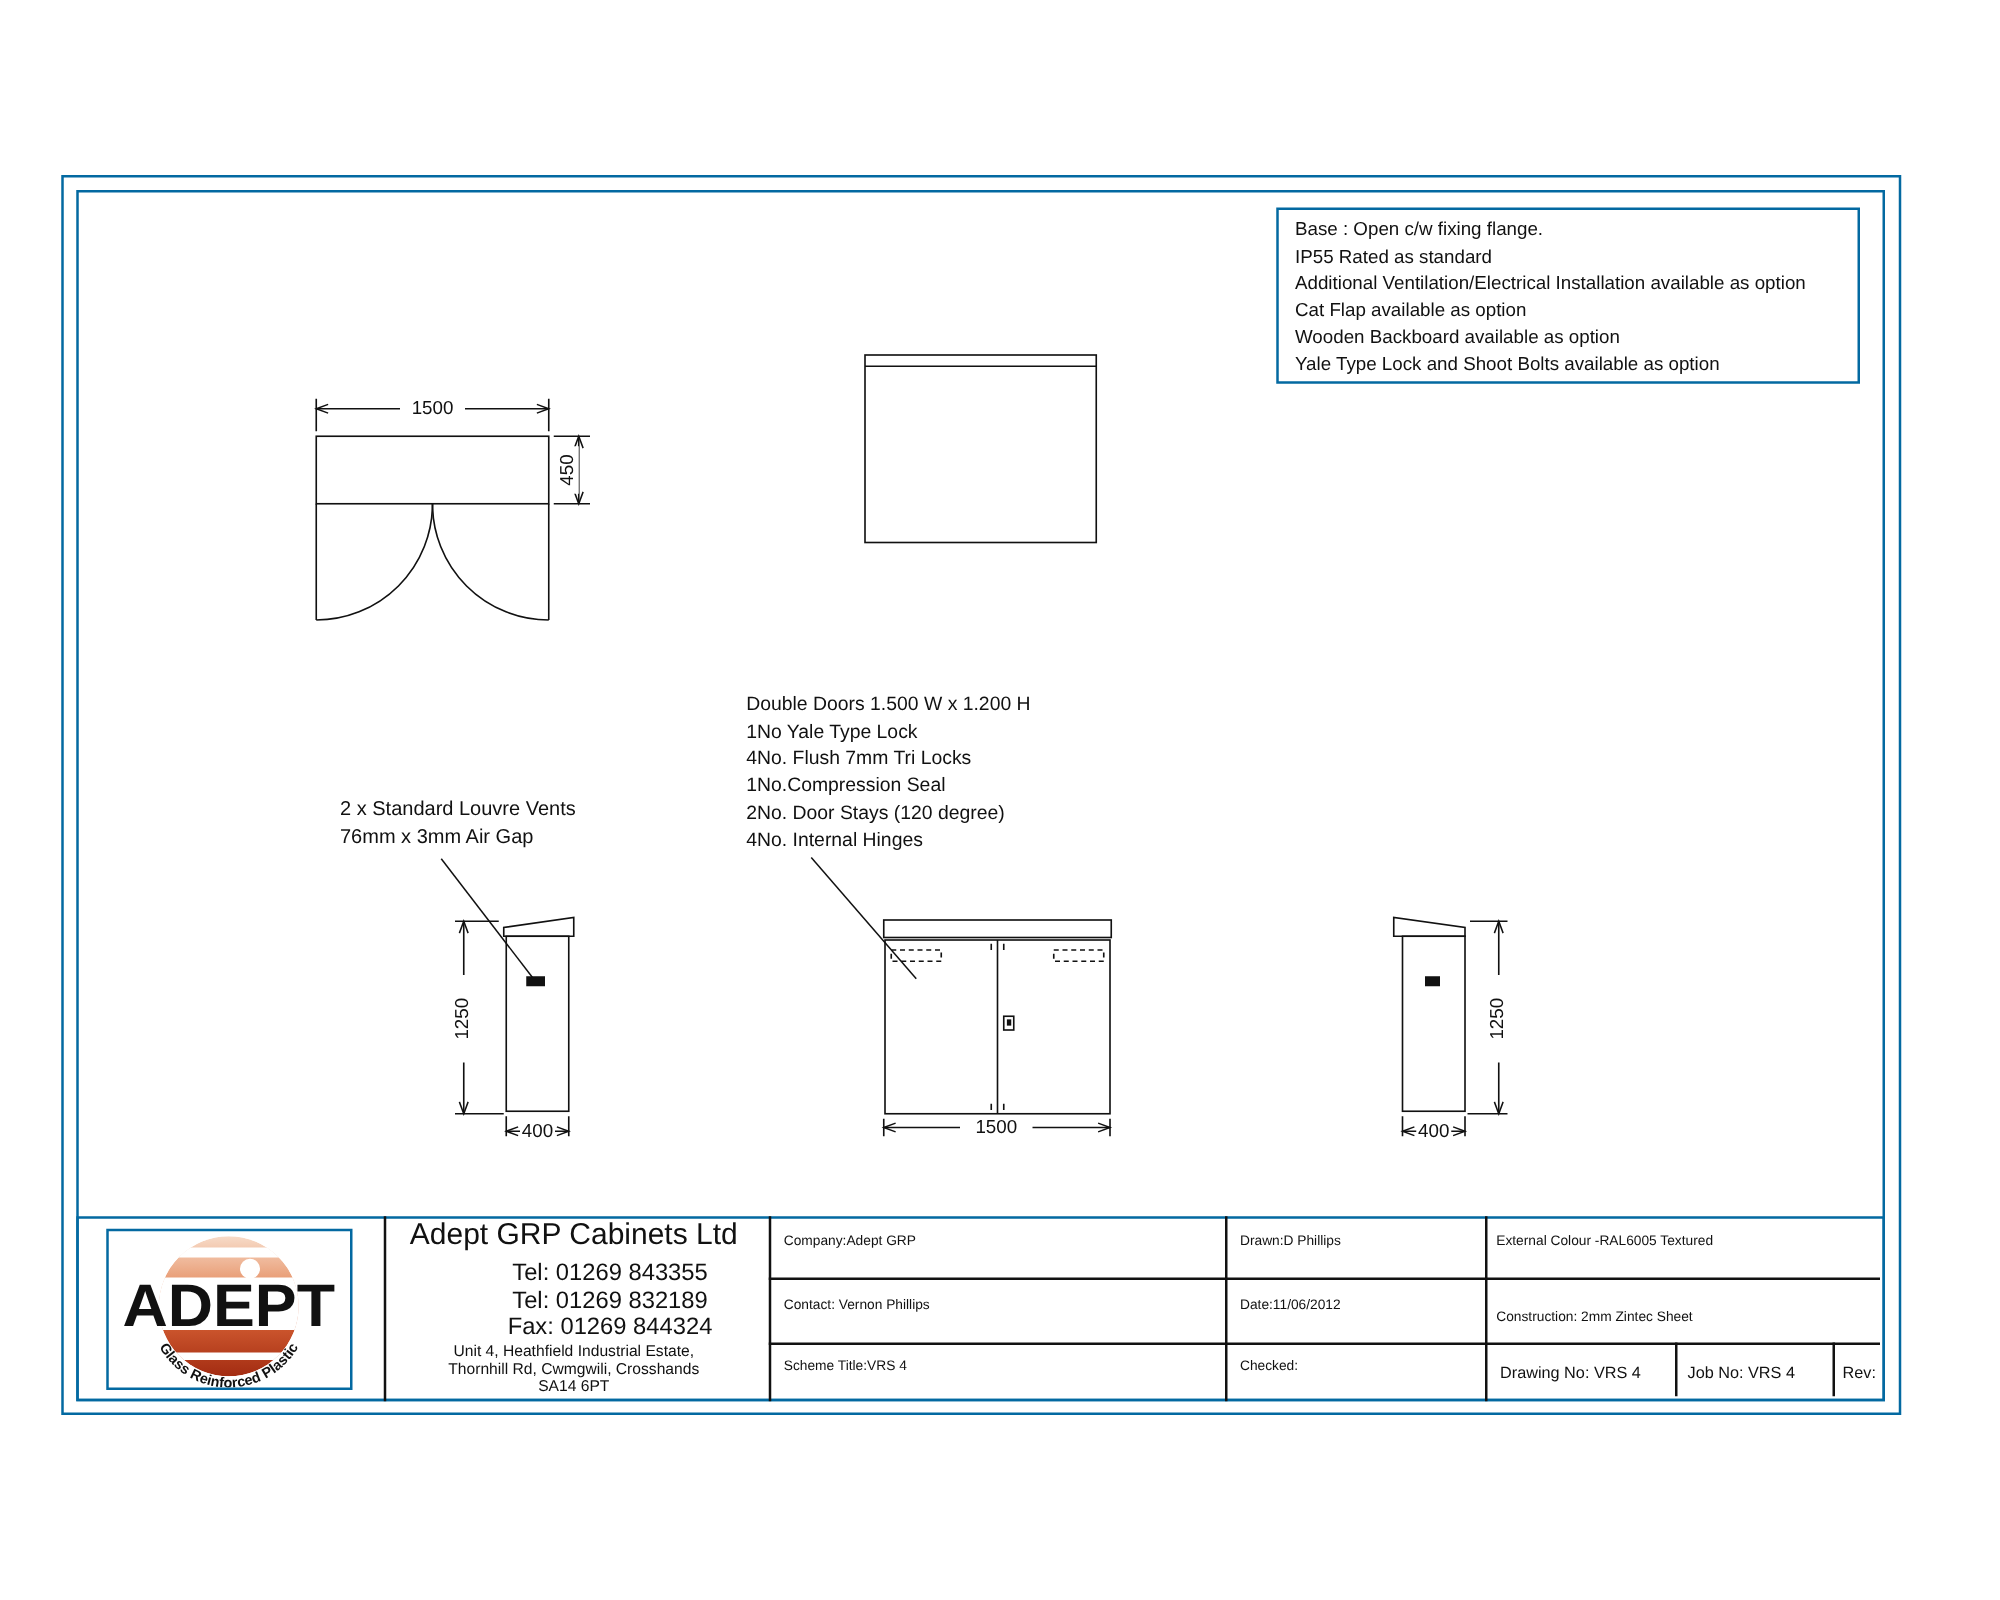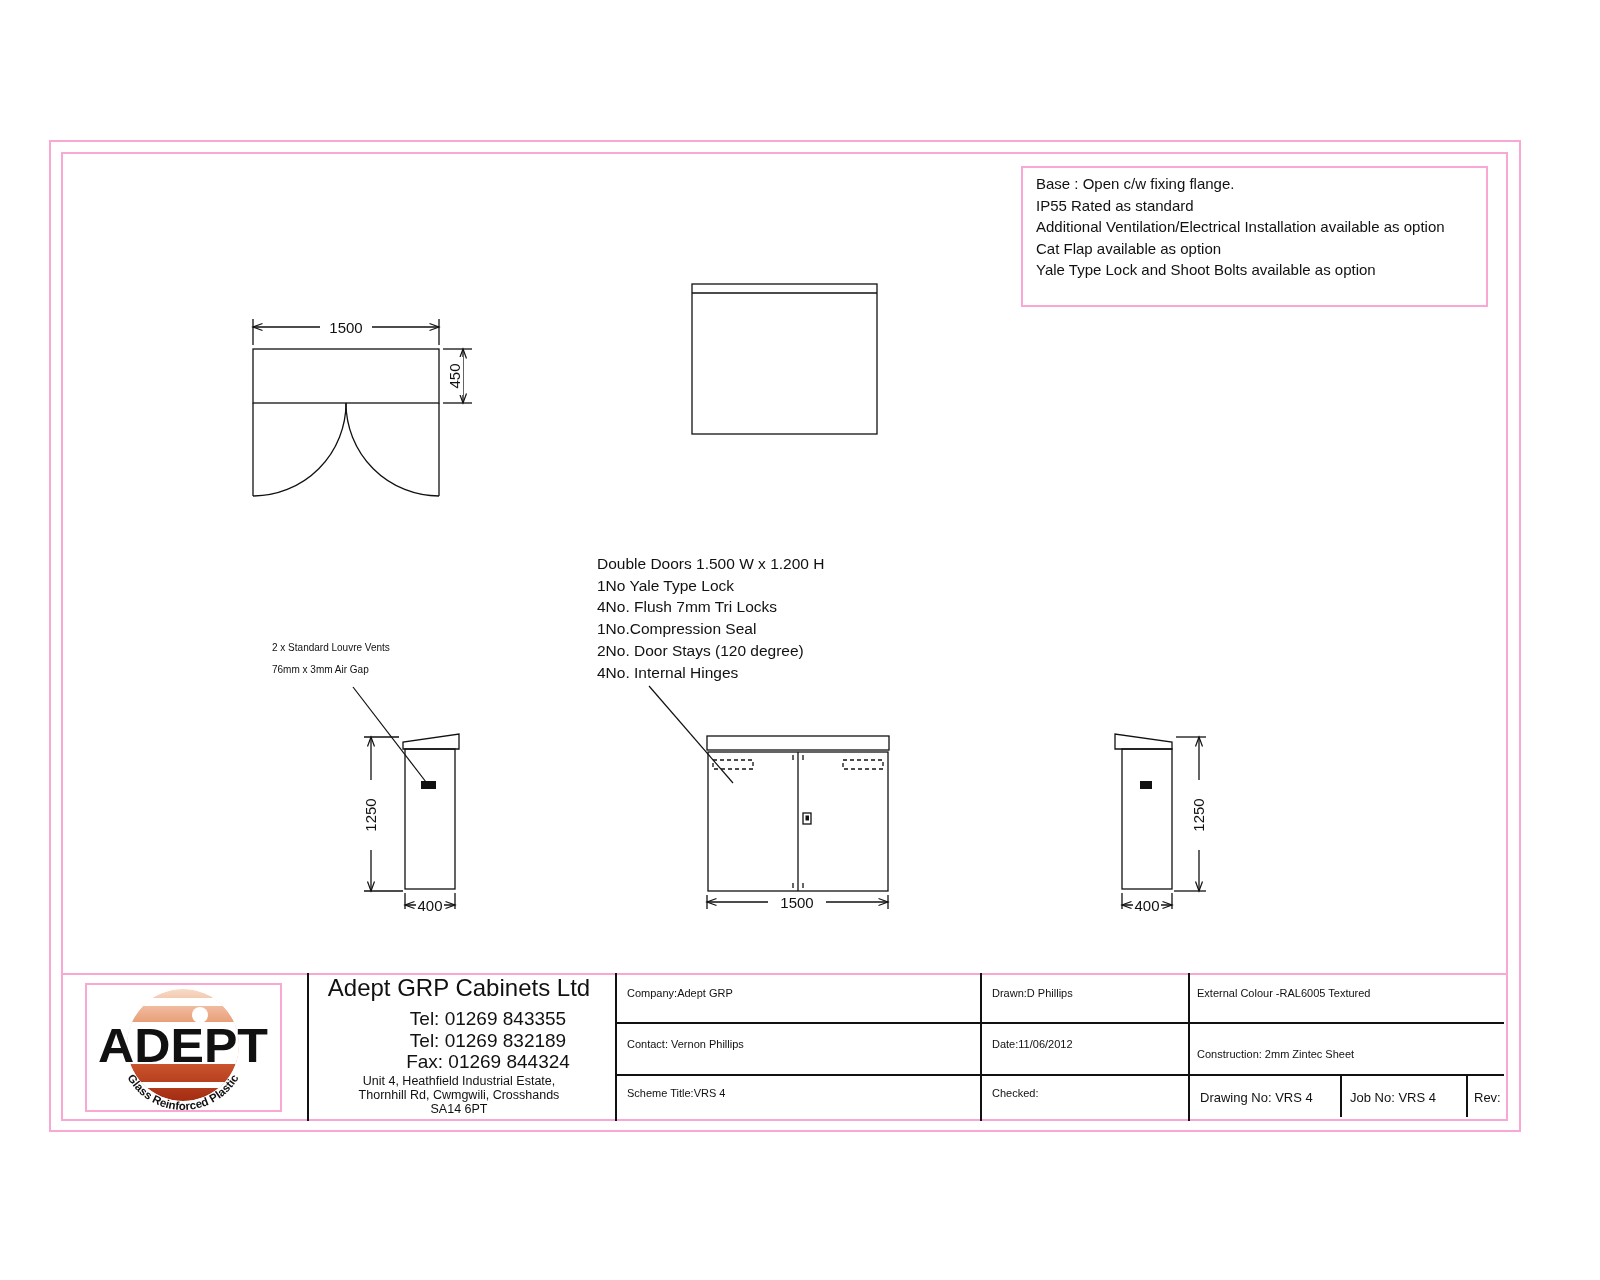--- a/index.html
+++ b/index.html
@@ -1,23 +1,23 @@
 <!DOCTYPE html>
 <html><head>
 <meta charset="utf-8">
 <style>
   html,body{margin:0;padding:0;background:#fff;}
   #sheet{position:relative;width:1600px;height:1280px;background:#fff;overflow:hidden;
          font-family:"Liberation Sans",sans-serif;color:#111;}
   .abs{position:absolute;}
-  .frame{position:absolute;border:2px solid #f9a8d4;}
+  .frame{position:absolute;border:2px solid #0369a1;}
   .vline,.hline{position:absolute;background:#111;}
   .note-line{font-size:15px;line-height:21.6px;white-space:nowrap;}
   .spec-line{font-size:15.5px;line-height:21.7px;white-space:nowrap;}
-  .vent-line{font-size:10px;line-height:22px;white-space:nowrap;}
+  .vent-line{font-size:16px;line-height:22px;white-space:nowrap;}
   .tb-big{font-size:24px;font-weight:normal;white-space:nowrap;text-align:center;}
   .tb-tel{font-size:19px;white-space:nowrap;text-align:center;margin-left:29px;}
   .tb-addr{font-size:12.5px;white-space:nowrap;text-align:center;}
   .tb-cell{font-size:11px;white-space:nowrap;}
   .tb-small{font-size:13px;white-space:nowrap;}
   svg text{font-family:"Liberation Sans",sans-serif;fill:#111;}
 </style>
 </head>
 <body>
 
@@ -119,20 +119,21 @@
       <line x1="649" y1="686" x2="733" y2="783"></line>
     </g>
   </svg>
 
   <div class="frame" style="left:1021px;top:166px;width:463px;height:137px;">
     <div style="padding:5px 0 0 13px;">
       <div class="note-line">Base : Open c/w fixing flange.</div>
       <div class="note-line">IP55 Rated as standard</div>
       <div class="note-line">Additional Ventilation/Electrical Installation available as option</div>
       <div class="note-line">Cat Flap available as option</div>
+      <div class="note-line">Wooden Backboard available as option</div>
       <div class="note-line">Yale Type Lock and Shoot Bolts available as option</div>
     </div>
   </div>
 
   <div class="abs" style="left:597px;top:553px;">
     <div class="spec-line">Double Doors 1.500 W x 1.200 H</div>
     <div class="spec-line">1No Yale Type Lock</div>
     <div class="spec-line">4No. Flush 7mm Tri Locks</div>
     <div class="spec-line">1No.Compression Seal</div>
     <div class="spec-line">2No. Door Stays (120 degree)</div>

